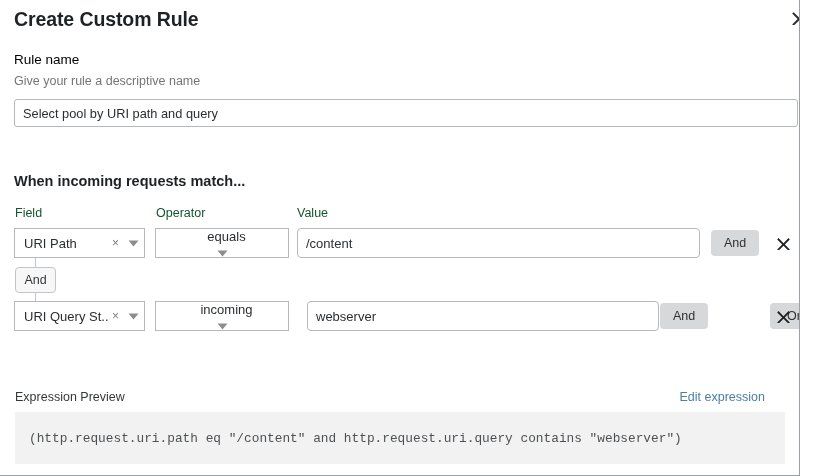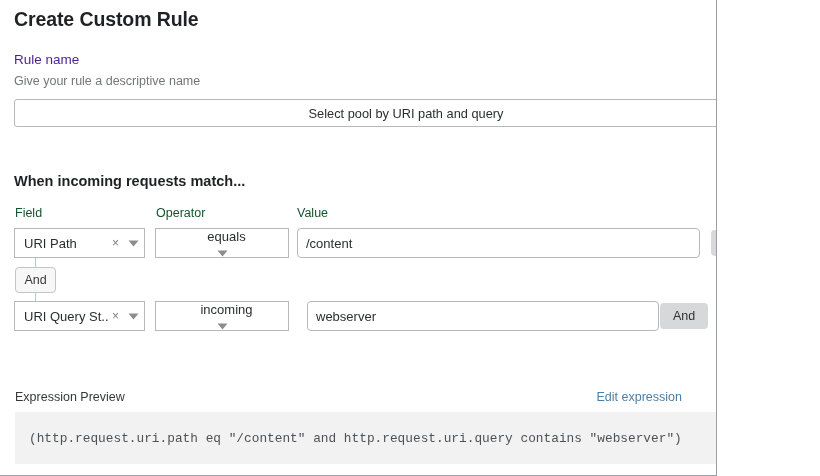--- a/index.html
+++ b/index.html
@@ -9,21 +9,21 @@
   }
   body {
     width: 820px;
     height: 476px;
     font-family: "Liberation Sans", sans-serif;
     color: #222222;
     overflow: hidden;
   }
   #dialog {
     position: relative;
-    width: 717px;
+    width: 800px;
     height: 476px;
     box-sizing: border-box;
     background: #ffffff;
     border: 1px solid #9aa0a6;
     border-left: none;
     border-top: none;
     overflow: hidden;
   }
   
   .header {
@@ -52,21 +52,21 @@
     justify-content: center;
     cursor: pointer;
     color: #2b2b2b;
   }
   .close-btn svg { display: block; }
 
   
   .section-label {
     position: absolute;
     font-size: 13.5px;
-    color: #4c1d95;
+    color: #000000;
   }
   #rule-name-label { left: 14px; top: 52px; }
   #rule-name-help {
     position: absolute;
     left: 14px;
     top: 74px;
     font-size: 12.5px;
     color: #737679;
   }
   #rule-name-input {
@@ -77,21 +77,20 @@
     height: 28px;
     box-sizing: border-box;
     border: 1px solid #b6b9bc;
     border-radius: 3px;
     background: #ffffff;
     font-family: "Liberation Sans", sans-serif;
     font-size: 12.8px;
     color: #2b2e31;
     padding: 0 8px;
     outline: none;
-    text-align: center;
   }
 
   
   #conditions-heading {
     position: absolute;
     left: 14px;
     top: 173px;
     font-size: 14.5px;
     font-weight: bold;
     color: #1f2224;

